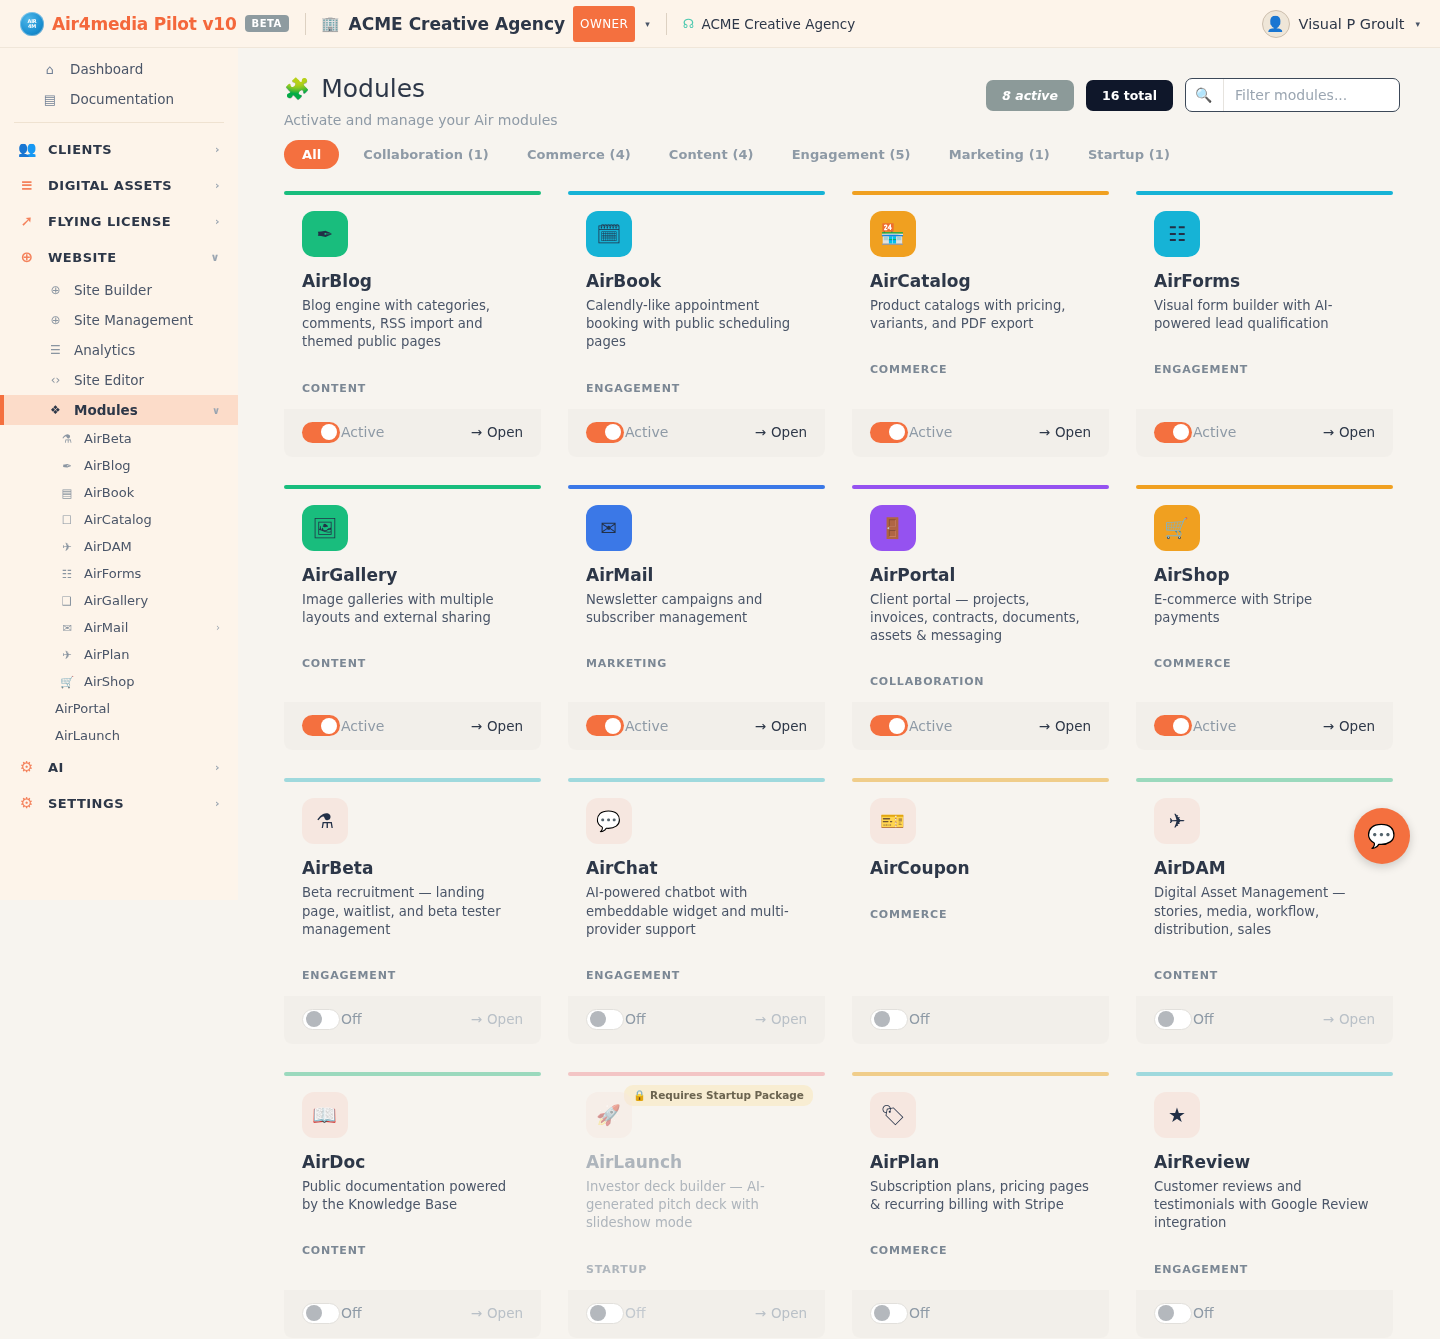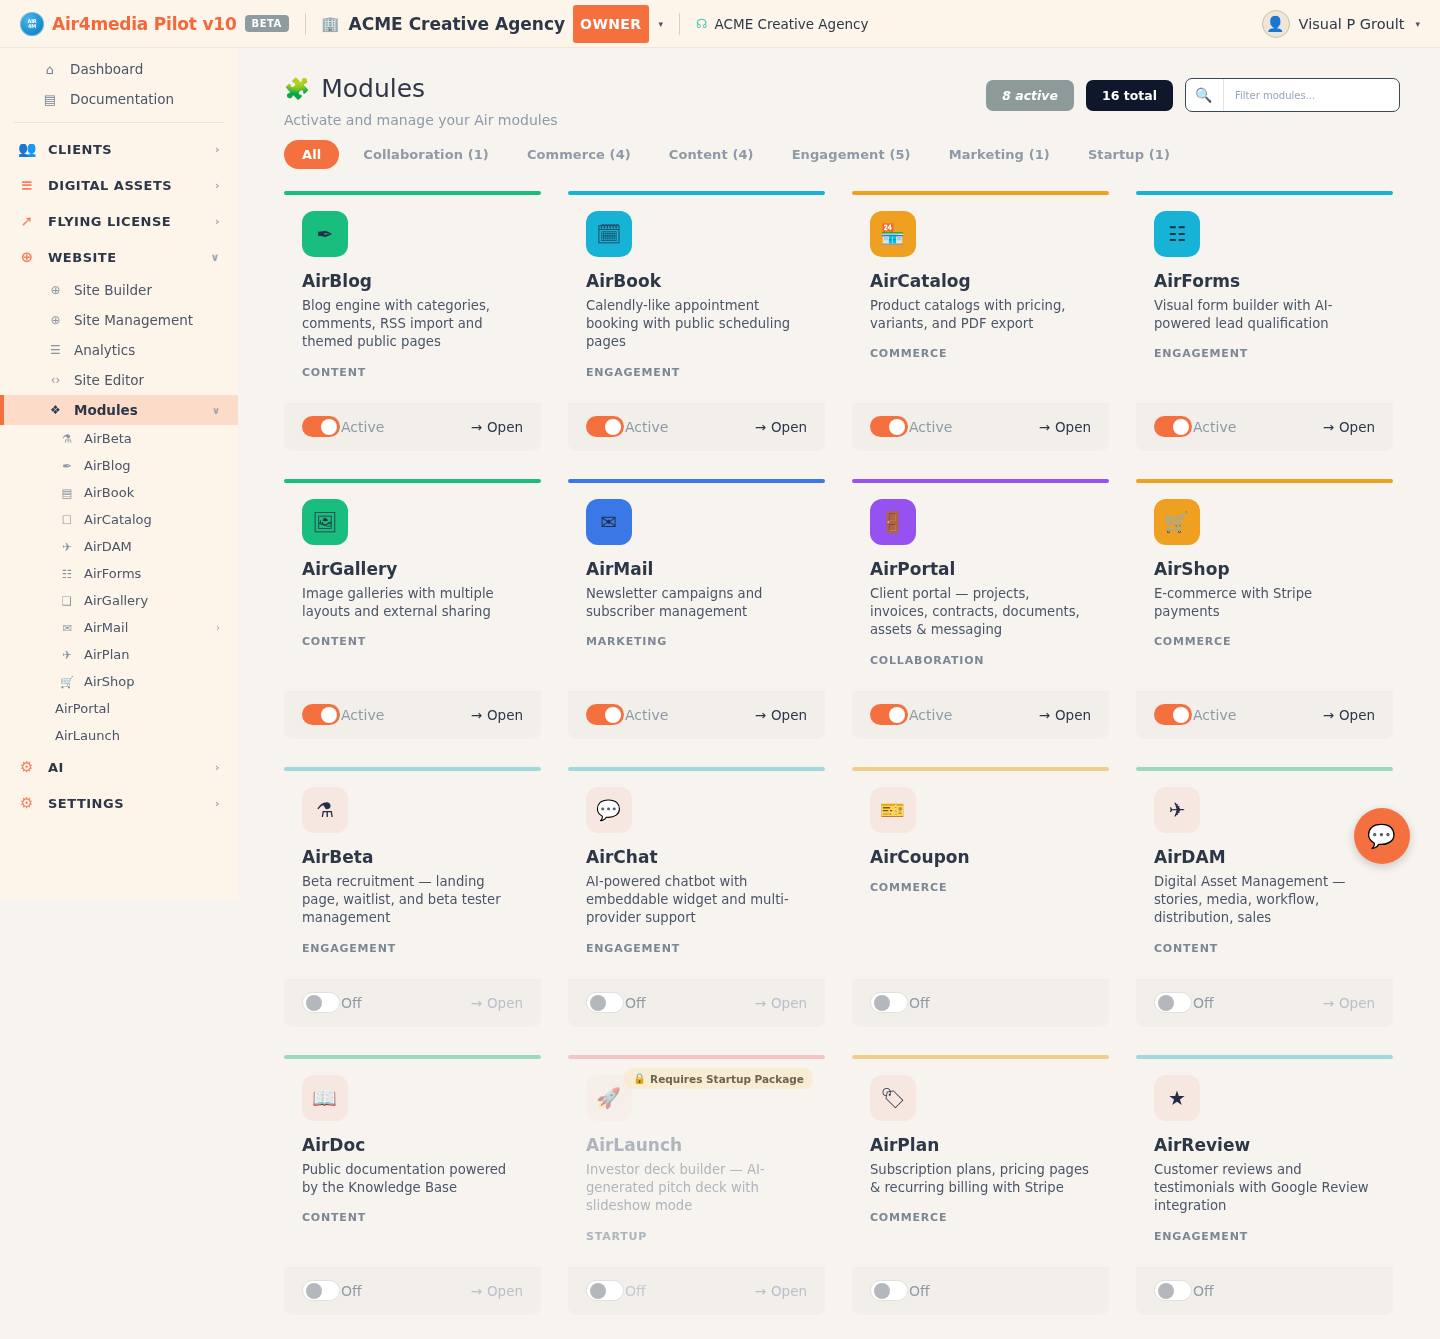--- a/index.html
+++ b/index.html
@@ -33,21 +33,21 @@
   }
   .beta-badge {
     background: #8e9ba0; color: #fff; font-size: 10px; font-weight: bold;
     padding: 3px 7px; border-radius: 4px; letter-spacing: .5px;
   }
   .tb-divider { width: 1px; height: 22px; background: #ddd1c2; margin: 0 16px; }
   .org { display: flex; align-items: center; gap: 8px; }
   .org-icon { font-size: 15px; color: #2d3748; }
   .org-name { font-size: 17px; font-weight: bold; color: #2d3748; }
   .owner-badge {
-    background: #f4703f; color: #fff; font-size: 14px; font-weight: bold;
+    background: #f4703f; color: #fff; font-size: 12px; font-weight: normal;
     padding: 11px 7px; border-radius: 3px; letter-spacing: .4px;
   }
   .caret { font-size: 9px; color: #4a5568; margin-left: 2px; }
   .site-ref { display: flex; align-items: center; gap: 7px; font-size: 13.5px; color: #2d3748; }
   .globe-teal { color: #4ec9b0; font-size: 13px; }
   .spacer { flex: 1; }
   .user { display: flex; align-items: center; gap: 9px; }
   .avatar {
     width: 28px; height: 28px; border-radius: 50%;
     background: #efe6d8; border: 1.5px solid #cdbfae;
@@ -122,21 +122,21 @@
   .pill-total { background: #0f172a; }
   .searchbox {
     display: flex; align-items: center;
     background: #fff; border: 1px solid #3c4858; border-radius: 7px;
     height: 34px; width: 215px; overflow: hidden;
   }
   .search-ico {
     width: 38px; height: 100%; display: flex; align-items: center; justify-content: center;
     color: #8a95a1; font-size: 14px; border-right: 1px solid #e6e3de;
   }
-  .search-ph { font-size: 10px; color: #9aa5b1; padding-left: 11px; }
+  .search-ph { font-size: 14px; color: #9aa5b1; padding-left: 11px; }
 
   
   .tabs { display: flex; align-items: center; gap: 10px; margin-top: 12px; }
   .tab {
     font-size: 13px; font-weight: bold; color: #8e9aa6;
     padding: 7px 14px; border-radius: 16px; cursor: pointer; letter-spacing: .1px;
   }
   .tab.sel { background: #f4703f; color: #fff; padding: 7px 18px; }
 
   
@@ -155,21 +155,21 @@
   .card-body { padding: 16px 18px 0 18px; flex: 1; }
   .mod-icon {
     width: 46px; height: 46px; border-radius: 12px;
     display: flex; align-items: center; justify-content: center;
     color: #223047; font-size: 20px;
   }
   .mod-name { font-size: 17px; font-weight: bold; color: #2d3748; margin-top: 14px; }
   .mod-desc { font-size: 13.2px; color: #4a5568; line-height: 1.38; margin-top: 6px; }
   .mod-cat {
     font-size: 11px; font-weight: bold; color: #7b8794;
-    letter-spacing: .8px; margin-top: 14px;
+    letter-spacing: .8px; margin-top: 30px;
   }
   .card-foot {
     display: flex; align-items: center;
     padding: 13px 18px 14px 18px;
     background: rgba(0,0,0,.018);
     border-radius: 0 0 8px 8px;
     margin-top: 14px;
   }
   .toggle {
     width: 38px; height: 21px; border-radius: 11px; position: relative;

